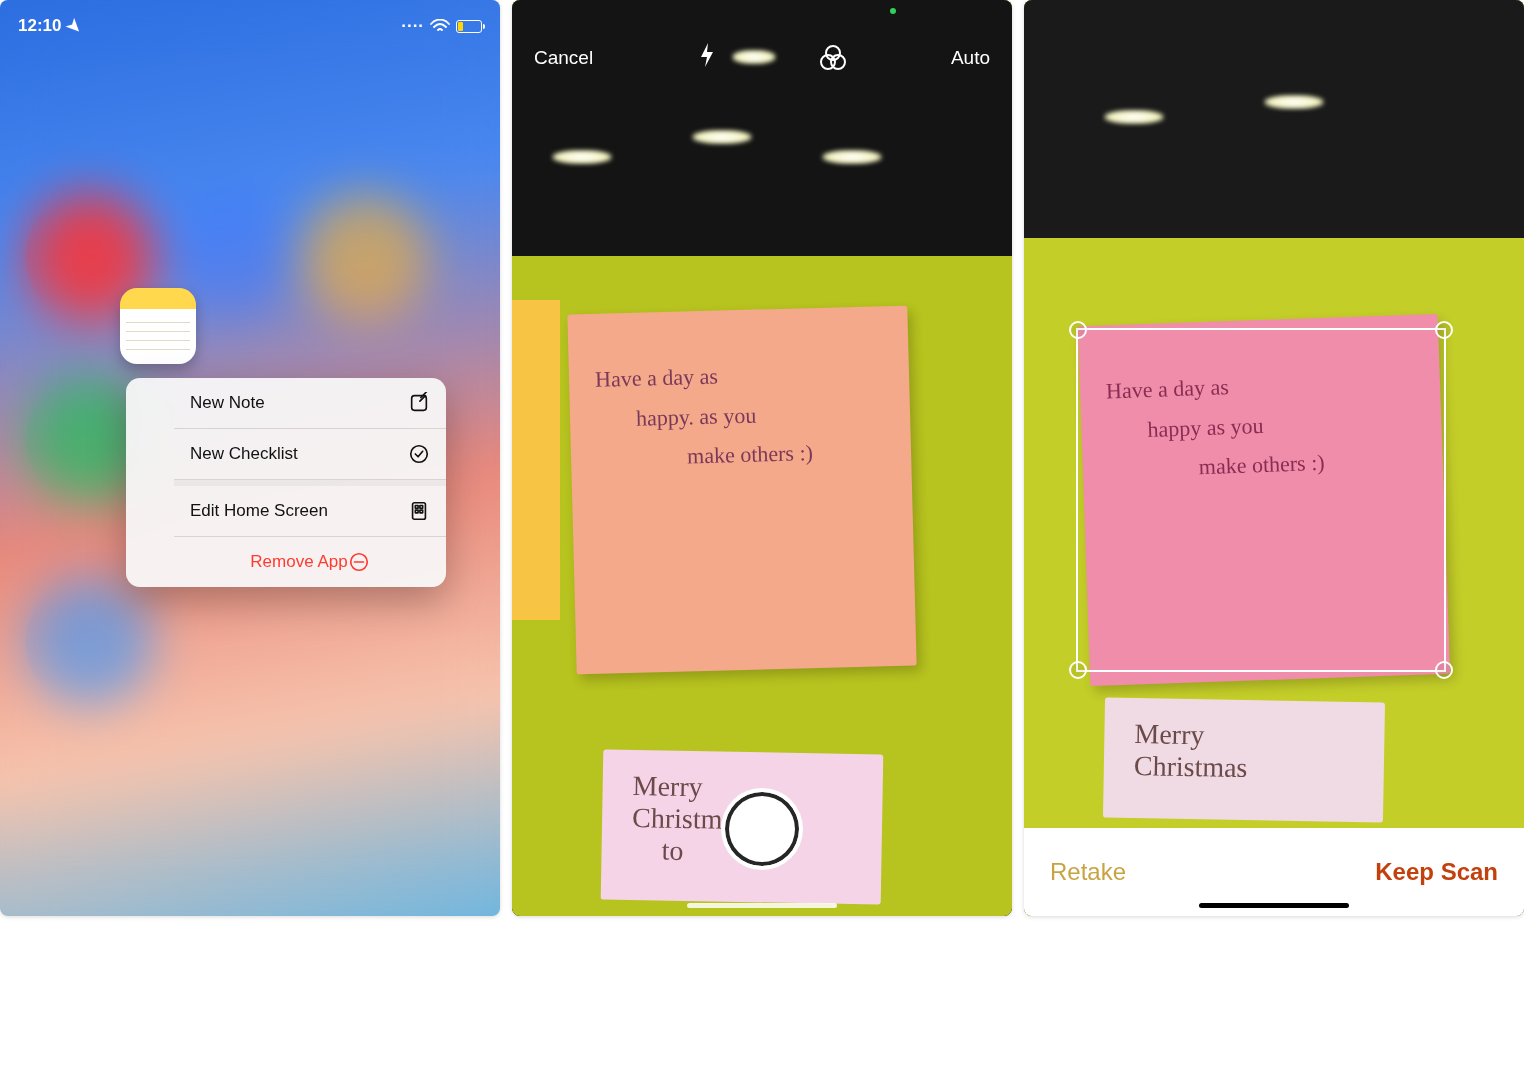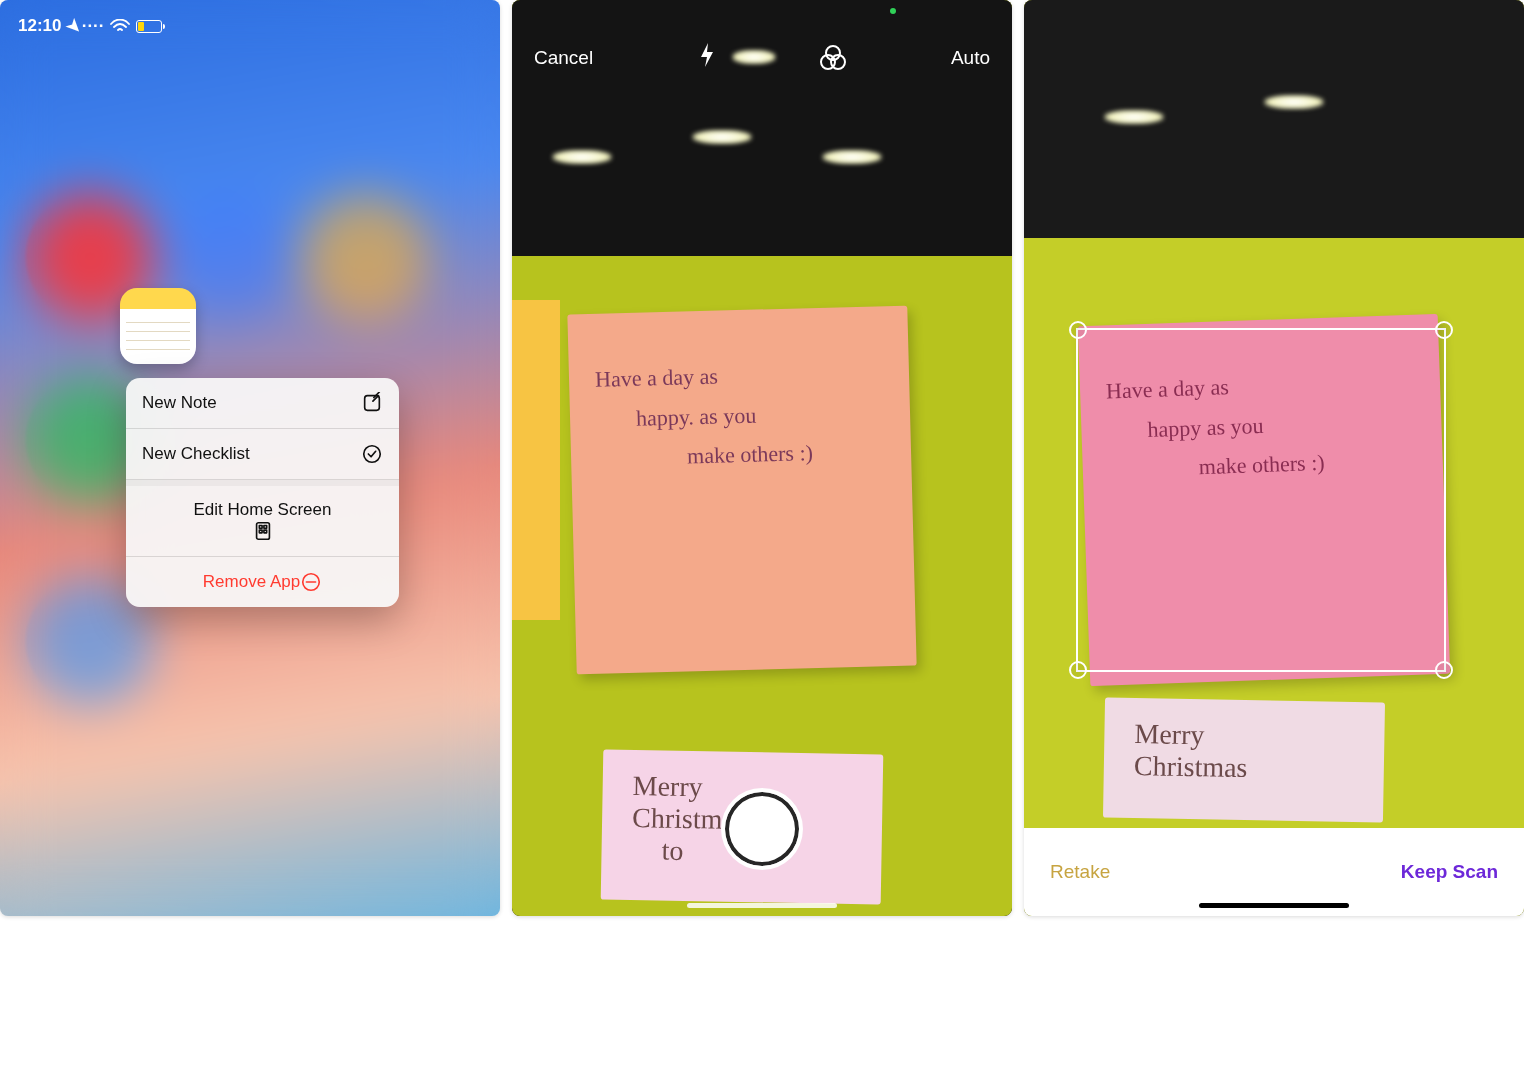--- a/index.html
+++ b/index.html
@@ -33,21 +33,21 @@
       linear-gradient(170deg,#2b6de0 0%, #4a88f0 25%, #e8887b 55%, #f7c4ad 78%, #6db6e0 100%);
     filter: none;
   }
   .panel1 .bg-blur {
     position:absolute; inset:0;
     backdrop-filter: blur(24px);
   }
   .status-bar {
     position:absolute; top:0; left:0; right:0;
     height:44px; padding:8px 18px 0;
-    display:flex; justify-content:flex-start; align-items:center;
+    display:flex; justify-content:space-between; align-items:center;
     color:#fff; font-size:17px; font-weight:600;
   }
   .status-left { display:flex; align-items:center; gap:6px;}
   .status-right { display:flex; align-items:center; gap:6px;}
   .battery {
     width:26px; height:13px; border:1.5px solid #fff; border-radius:3px;
     position:relative;
   }
   .battery:after{
     content:""; position:absolute; right:-4px; top:3px; width:2.5px; height:5px;
@@ -66,32 +66,33 @@
     box-shadow:0 6px 14px rgba(0,0,0,0.25);
   }
   .notes-icon:before{
     content:""; position:absolute; left:6px; right:6px; top:34px;
     height:1px; background:#e3d9c2;
     box-shadow:0 9px 0 #e3d9c2, 0 18px 0 #e3d9c2, 0 27px 0 #e3d9c2;
   }
 
   .ctx-menu{
     position:absolute; left:126px; top:378px;
-    width:273px; border-radius:14px;
+    width:320px; border-radius:14px;
     background:rgba(248,248,248,0.94);
     backdrop-filter: blur(20px);
     box-shadow:0 14px 38px rgba(0,0,0,0.28);
     overflow:hidden;
+    padding-left:48px;
   }
   .ctx-row{
     display:flex; align-items:center; justify-content:space-between;
     padding:14px 16px; font-size:17px; color:#111;
     border-bottom:0.5px solid rgba(0,0,0,0.12);
   }
-  .ctx-row.sep-strong{ border-top:6px solid rgba(0,0,0,0.04);flex-direction:column;}
+  .ctx-row.sep-strong{ border-top:6px solid rgba(0,0,0,0.04);}
   .ctx-row:last-child{ border-bottom:none;justify-content:center;}
   .ctx-row.destructive{ color:#ff3b30;}
   .ctx-row .mi{ width:22px; height:22px; display:flex; align-items:center; justify-content:center; color:#111;}
   .ctx-row.destructive .mi{ color:#ff3b30;}
 
   
   .panel2{ background:#000; }
   .cam-bg{
     position:absolute; inset:0;
     background:
@@ -179,24 +180,24 @@
     transform:rotate(-2deg);
   }
   .note-sec.p3{
     left:80px; bottom:96px; background:#f0dbe4; color:#6b4a4a;
     height:120px;
   }
   .review-bar{
     position:absolute; left:0; right:0; bottom:0; height:88px;
     background:#fff;
     display:flex; align-items:center; justify-content:space-between;
-    padding:0 26px; font-size:19px;
+    padding:0 26px; font-size:24px;
   }
   .review-bar .retake{ color:#c7a441; font-weight:500;}
-  .review-bar .keep{ color:#6d28d9; font-weight:700;}
+  .review-bar .keep{ color:#c2410c; font-weight:700;}
   .review-bar .hi{
     position:absolute;left:50%;bottom:8px;transform:translateX(-50%);
     width:150px;height:5px;border-radius:3px;background:#000;
   }
 
   
   svg{stroke:currentColor;fill:none;stroke-width:1.8;stroke-linecap:round;stroke-linejoin:round;}
 </style>
 </head>
 <body>

